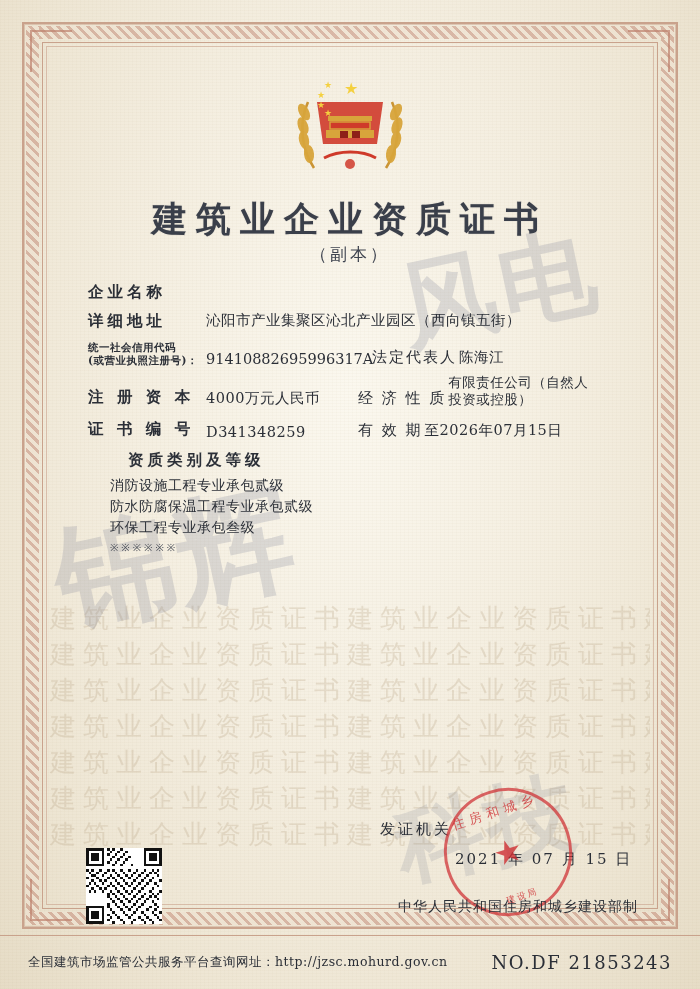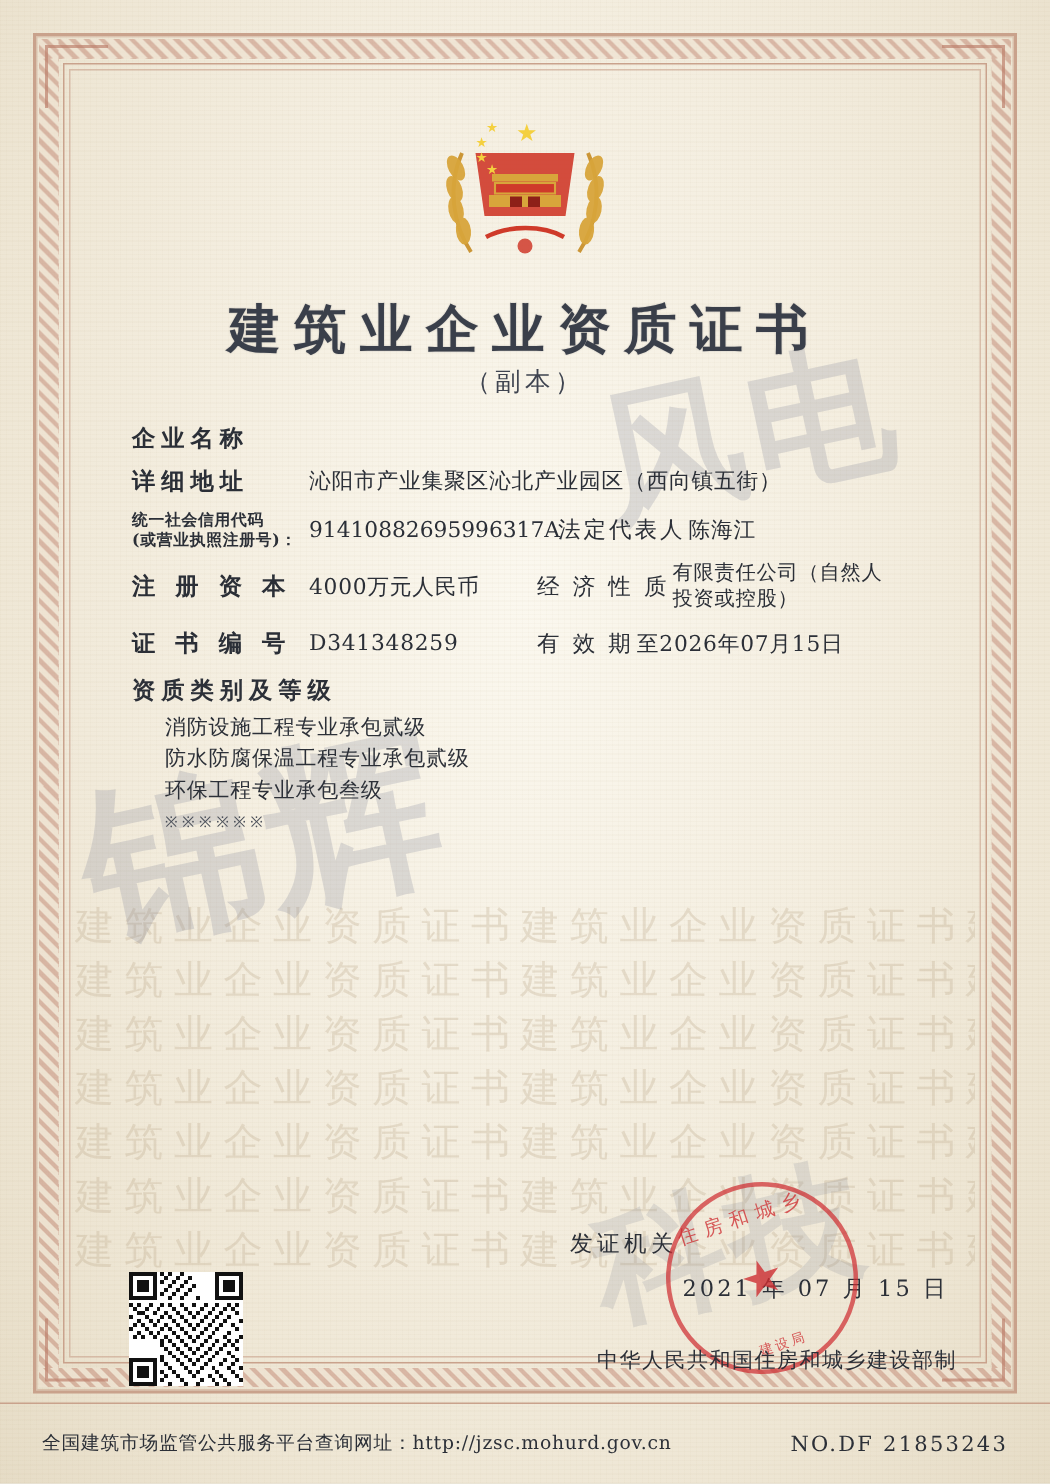--- a/index.html
+++ b/index.html
@@ -166,21 +166,21 @@
   .lbl-two {
     width: 116px;
     flex: 0 0 116px;
     font-size: 10.5px;
     line-height: 13px;
     font-weight: bold;
     letter-spacing: 0.5px;
     color: #2b2f37;
     padding-top: 1px;
   }
-  .row-split { display: flex; align-items: center; }
+  .row-split { display: flex; align-items: flex-end; }
   .lbl-mid {
     font-size: 15px;
     font-weight: normal;
     letter-spacing: 2px;
     white-space: nowrap;
     color: #2b2f37;
   }
   .val-code {
     font-size: 14.5px;
     letter-spacing: 0px;
@@ -189,20 +189,21 @@
   }
   .val-wide { width: 152px; flex: 0 0 152px; }
   .val-multi { font-size: 13.5px; line-height: 17px; }
 
   .quals-title {
     font-size: 15.5px;
     font-weight: bold;
     letter-spacing: 4px;
     margin-top: 10px;
     margin-bottom: 4px;
+    margin-left: 40px;
   }
   .qual-item {
     font-size: 14px;
     letter-spacing: 0.5px;
     margin-left: 22px;
     line-height: 21px;
   }
   .stars {
     margin-left: 22px;
     font-size: 10px;
@@ -290,21 +291,21 @@
     border-top: 1px solid #c9a28c;
     display: flex;
     align-items: center;
     justify-content: space-between;
     padding: 16px 28px;
     box-sizing: border-box;
     font-family: "DejaVu Serif", serif;
     color: #2b2f37;
   }
   .footer-left { font-size: 12.5px; letter-spacing: 0.5px; }
-  .footer-right { font-size: 14px; letter-spacing: 1.5px; }
+  .footer-right { font-size: 18px; letter-spacing: 1.5px; }
 </style>
 </head>
 <body>
 
 <div class="page">
 
   <div class="paper-texture"></div>
 
   <div class="ghost-rows">
     <div class="ghost-row">建筑业企业资质证书建筑业企业资质证书建筑业企业</div>

